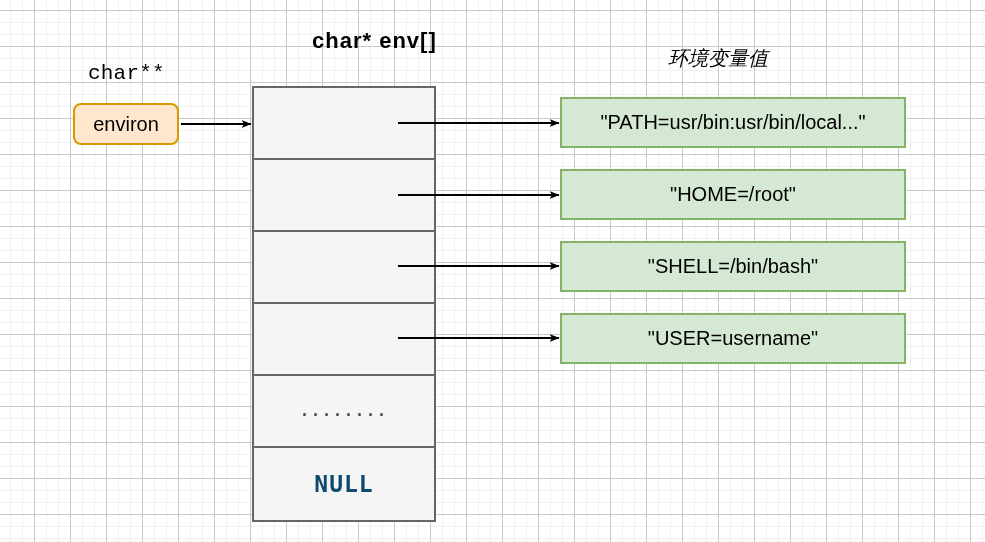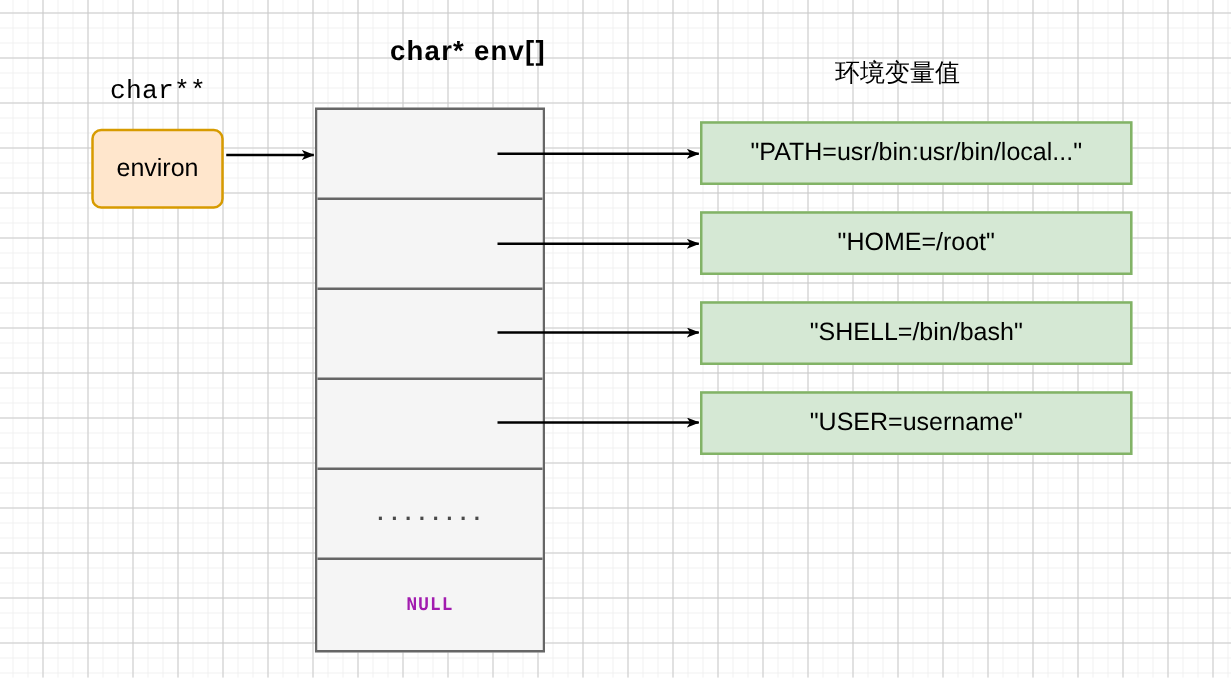--- a/index.html
+++ b/index.html
@@ -49,29 +49,30 @@
     top: 28px;
     font-size: 22px;
     font-weight: bold;
     letter-spacing: 1px;
     margin-left: 34px;
   }
   #label-env-values-title {
     left: 668px;
     top: 45px;
     font-size: 20px;
+    font-style: italic;
   }
 
   
   #environ-box {
     position: absolute;
     left: 73px;
     top: 103px;
     width: 106px;
-    height: 64px;
+    height: 42px;
     box-sizing: border-box;
     background: #ffe6cc;
     border: 2px solid #d79b00;
     border-radius: 8px;
     display: flex;
     align-items: center;
     justify-content: center;
     font-size: 20px;
     color: #000;
   }
@@ -88,23 +89,23 @@
   }
   .env-cell {
     box-sizing: border-box;
     height: 72px;
     border-bottom: 2px solid #666666;
     background: #f5f5f5;
     display: flex;
     align-items: center;
     justify-content: center;
     font-family: "DejaVu Sans Mono", monospace;
-    font-size: 14px;
+    font-size: 23px;
     font-weight: bold;
-    color: #a21caf;
+    color: #0c4a6e;
     letter-spacing: 1px;
   }
   .env-cell:last-child {
     border-bottom: none;
   }
   .env-cell.dots {
     font-size: 15px;
     letter-spacing: 2px;
     color: #4a4a4a;
   }

